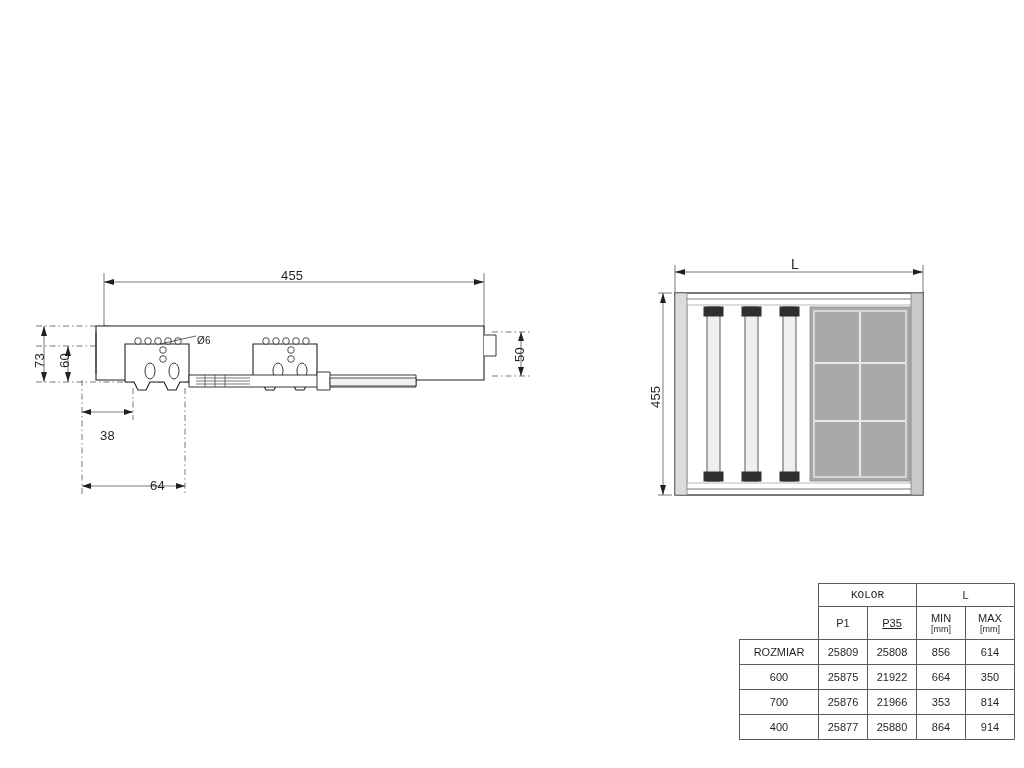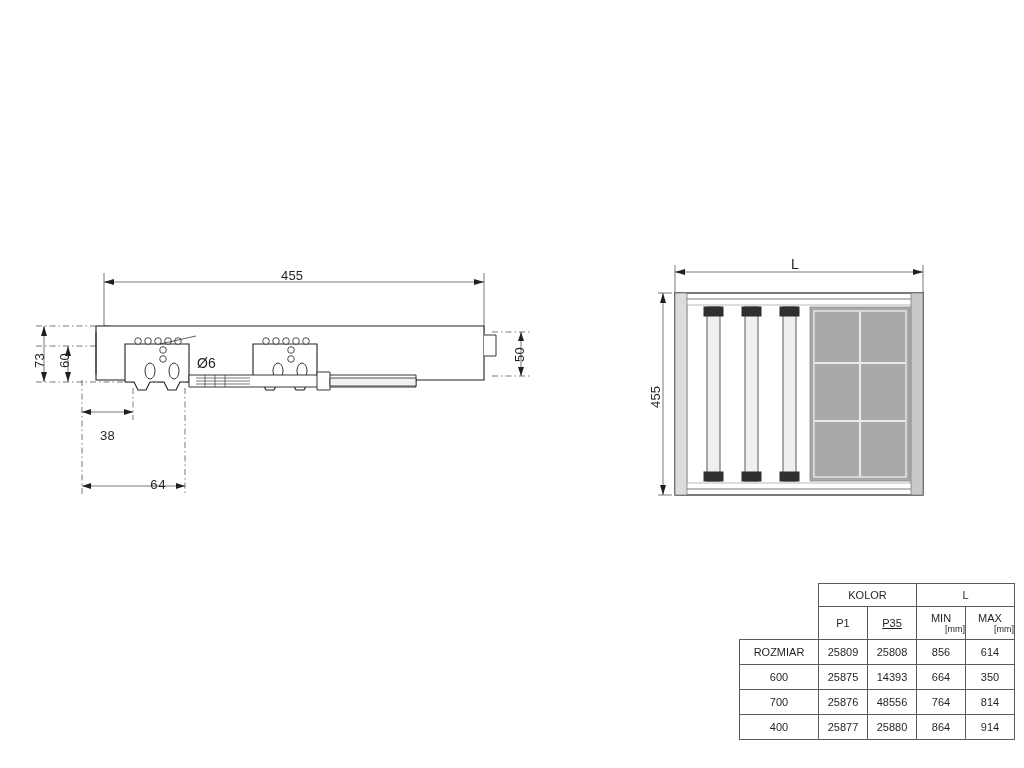--- a/index.html
+++ b/index.html
@@ -50,26 +50,26 @@
     vertical-align: middle;
     font-weight: normal;
     padding: 0;
     height: 24px;
   }
   .spec-table .c-rozmiar { width: 78px; }
   .spec-table .c-p1      { width: 48px; }
   .spec-table .c-p35     { width: 48px; text-decoration: underline; }
   .spec-table .c-min     { width: 48px; border-radius: 13px; }
   .spec-table .c-max     { width: 48px; }
-  .spec-table .hdr-kolor { height: 22px; }
+  .spec-table .hdr-kolor { height: 22px; font-family: Liberation Mono, monospace; }
   .spec-table .hdr-l     { height: 22px; }
   .spec-table .sub       { height: 32px; line-height: 1.15; }
   .spec-table .rowlabel  { font-weight: normal; }
   .spec-table .blank     { border-left: 1px solid #5b5b5b; border-top: none; }
-  .unit { font-size: 9px; display:block;text-align:right; }
+  .unit { font-size: 9px; display:block; }
 </style>
 </head>
 <body>
 
 <div class="stage">
 
   <svg width="600" height="540" viewBox="0 0 600 540" style="position:absolute;left:0;top:240px;">
 
     <g stroke="#231f20" fill="none" stroke-width="1">
 
@@ -175,23 +175,23 @@
         <line x1="225" y1="135" x2="225" y2="147"></line>
       </g>
       <path d="M330,138 L416,138 L416,146 L330,146 Z" fill="#f2f2f2" stroke="#231f20" stroke-width="0.8"></path>
     </g>
   </svg>
 
   <div class="dim" style="left:281px; top:268px;">455</div>
   <div class="dim vert" style="left:32px; top:368px;">73</div>
   <div class="dim vert" style="left:57px; top:368px;">60</div>
   <div class="dim vert" style="left:512px; top:362px;">50</div>
-  <div class="dim" style="left:197px; top:335px; font-size:14px;margin-top:20px;">Ø6</div>
+  <div class="dim" style="left:197px; top:335px; font-size:10px;">Ø6</div>
   <div class="dim" style="left:100px; top:428px;">38</div>
-  <div class="dim" style="left:150px; top:478px;font-family:Liberation Mono, monospace;">64</div>
+  <div class="dim" style="left:150px; top:478px;">64</div>
 
   <svg width="400" height="300" viewBox="0 0 400 300" style="position:absolute;left:630px;top:245px;">
     <g stroke="#231f20" fill="none">
 
       <g stroke-width="0.6">
         <line x1="45" y1="20" x2="45" y2="50"></line>
         <line x1="293" y1="20" x2="293" y2="50"></line>
         <line x1="45" y1="27" x2="293" y2="27"></line>
       </g>
       <g fill="#231f20" stroke="none">
@@ -263,29 +263,29 @@
       <tr>
         <td class="c-rozmiar rowlabel">ROZMIAR</td>
         <td>25809</td>
         <td>25808</td>
         <td>856</td>
         <td>614</td>
       </tr>
       <tr>
         <td class="rowlabel">600</td>
         <td>25875</td>
-        <td>14393</td>
+        <td>21922</td>
         <td>664</td>
         <td>350</td>
       </tr>
       <tr>
         <td class="rowlabel">700</td>
         <td>25876</td>
-        <td>48556</td>
-        <td>764</td>
+        <td>21966</td>
+        <td>353</td>
         <td>814</td>
       </tr>
       <tr>
         <td class="rowlabel">400</td>
         <td>25877</td>
         <td>25880</td>
         <td>864</td>
         <td>914</td>
       </tr>
 

